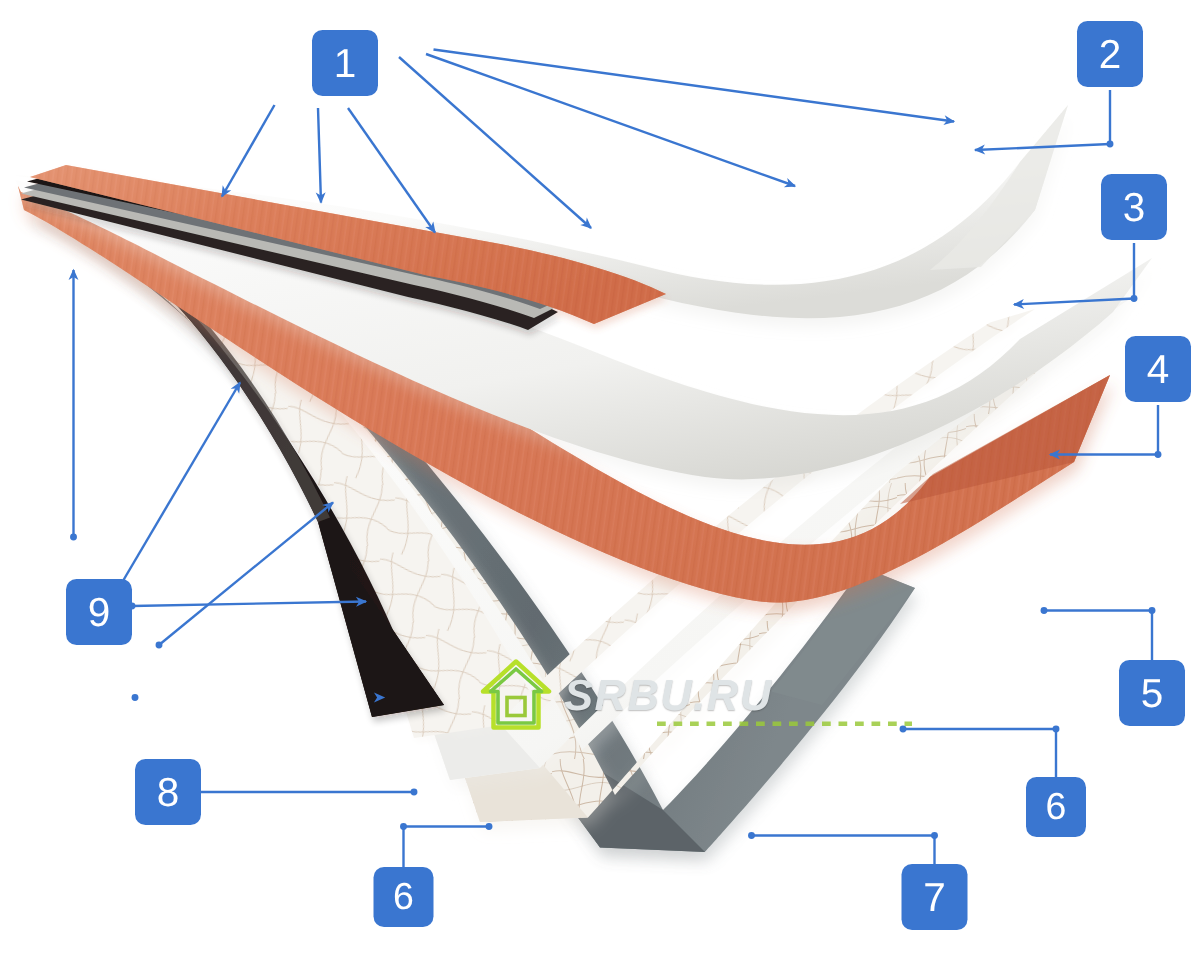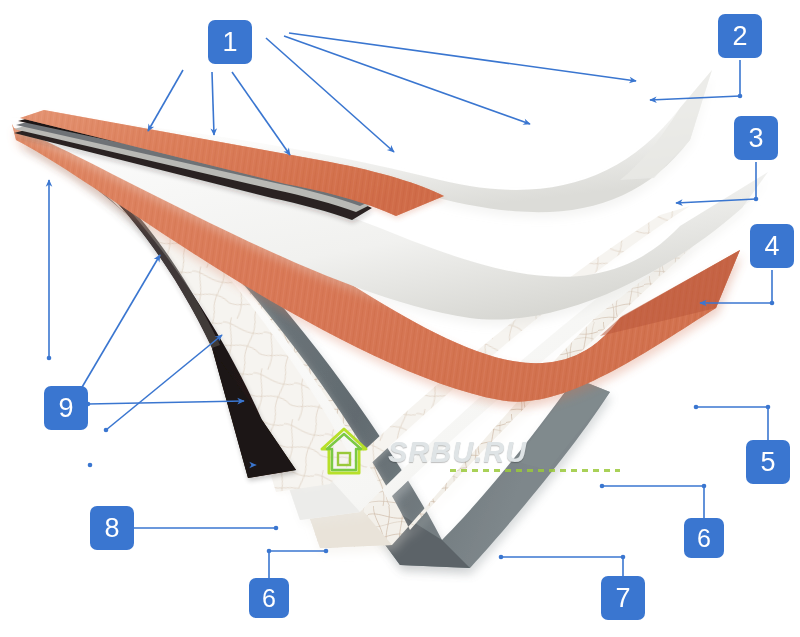--- a/index.html
+++ b/index.html
@@ -24,22 +24,22 @@
   }
   .badge.small{width:40px;height:40px;font-size:25px;}
 
   
   svg.layer{position:absolute;left:0;top:0;width:800px;height:637px;}
   svg#artwork{z-index:5;}
   svg#leaders{z-index:30;}
 
   
   #watermark{
-    position:absolute;left:318px;top:425px;
-    z-index:20;display:flex;align-items:center;gap:18px;
+    position:absolute;left:318px;top:437px;
+    z-index:20;display:flex;align-items:center;gap:6px;
     pointer-events:none;
   }
   #wm-text{
     font-family:"Liberation Sans",sans-serif;
     font-style:italic;font-weight:bold;font-size:29px;
     color:#dfe4e6;letter-spacing:1px;
     text-shadow:0 1px 1px rgba(0,0,0,.25);
     line-height:1;
   }
   #wm-dots{

